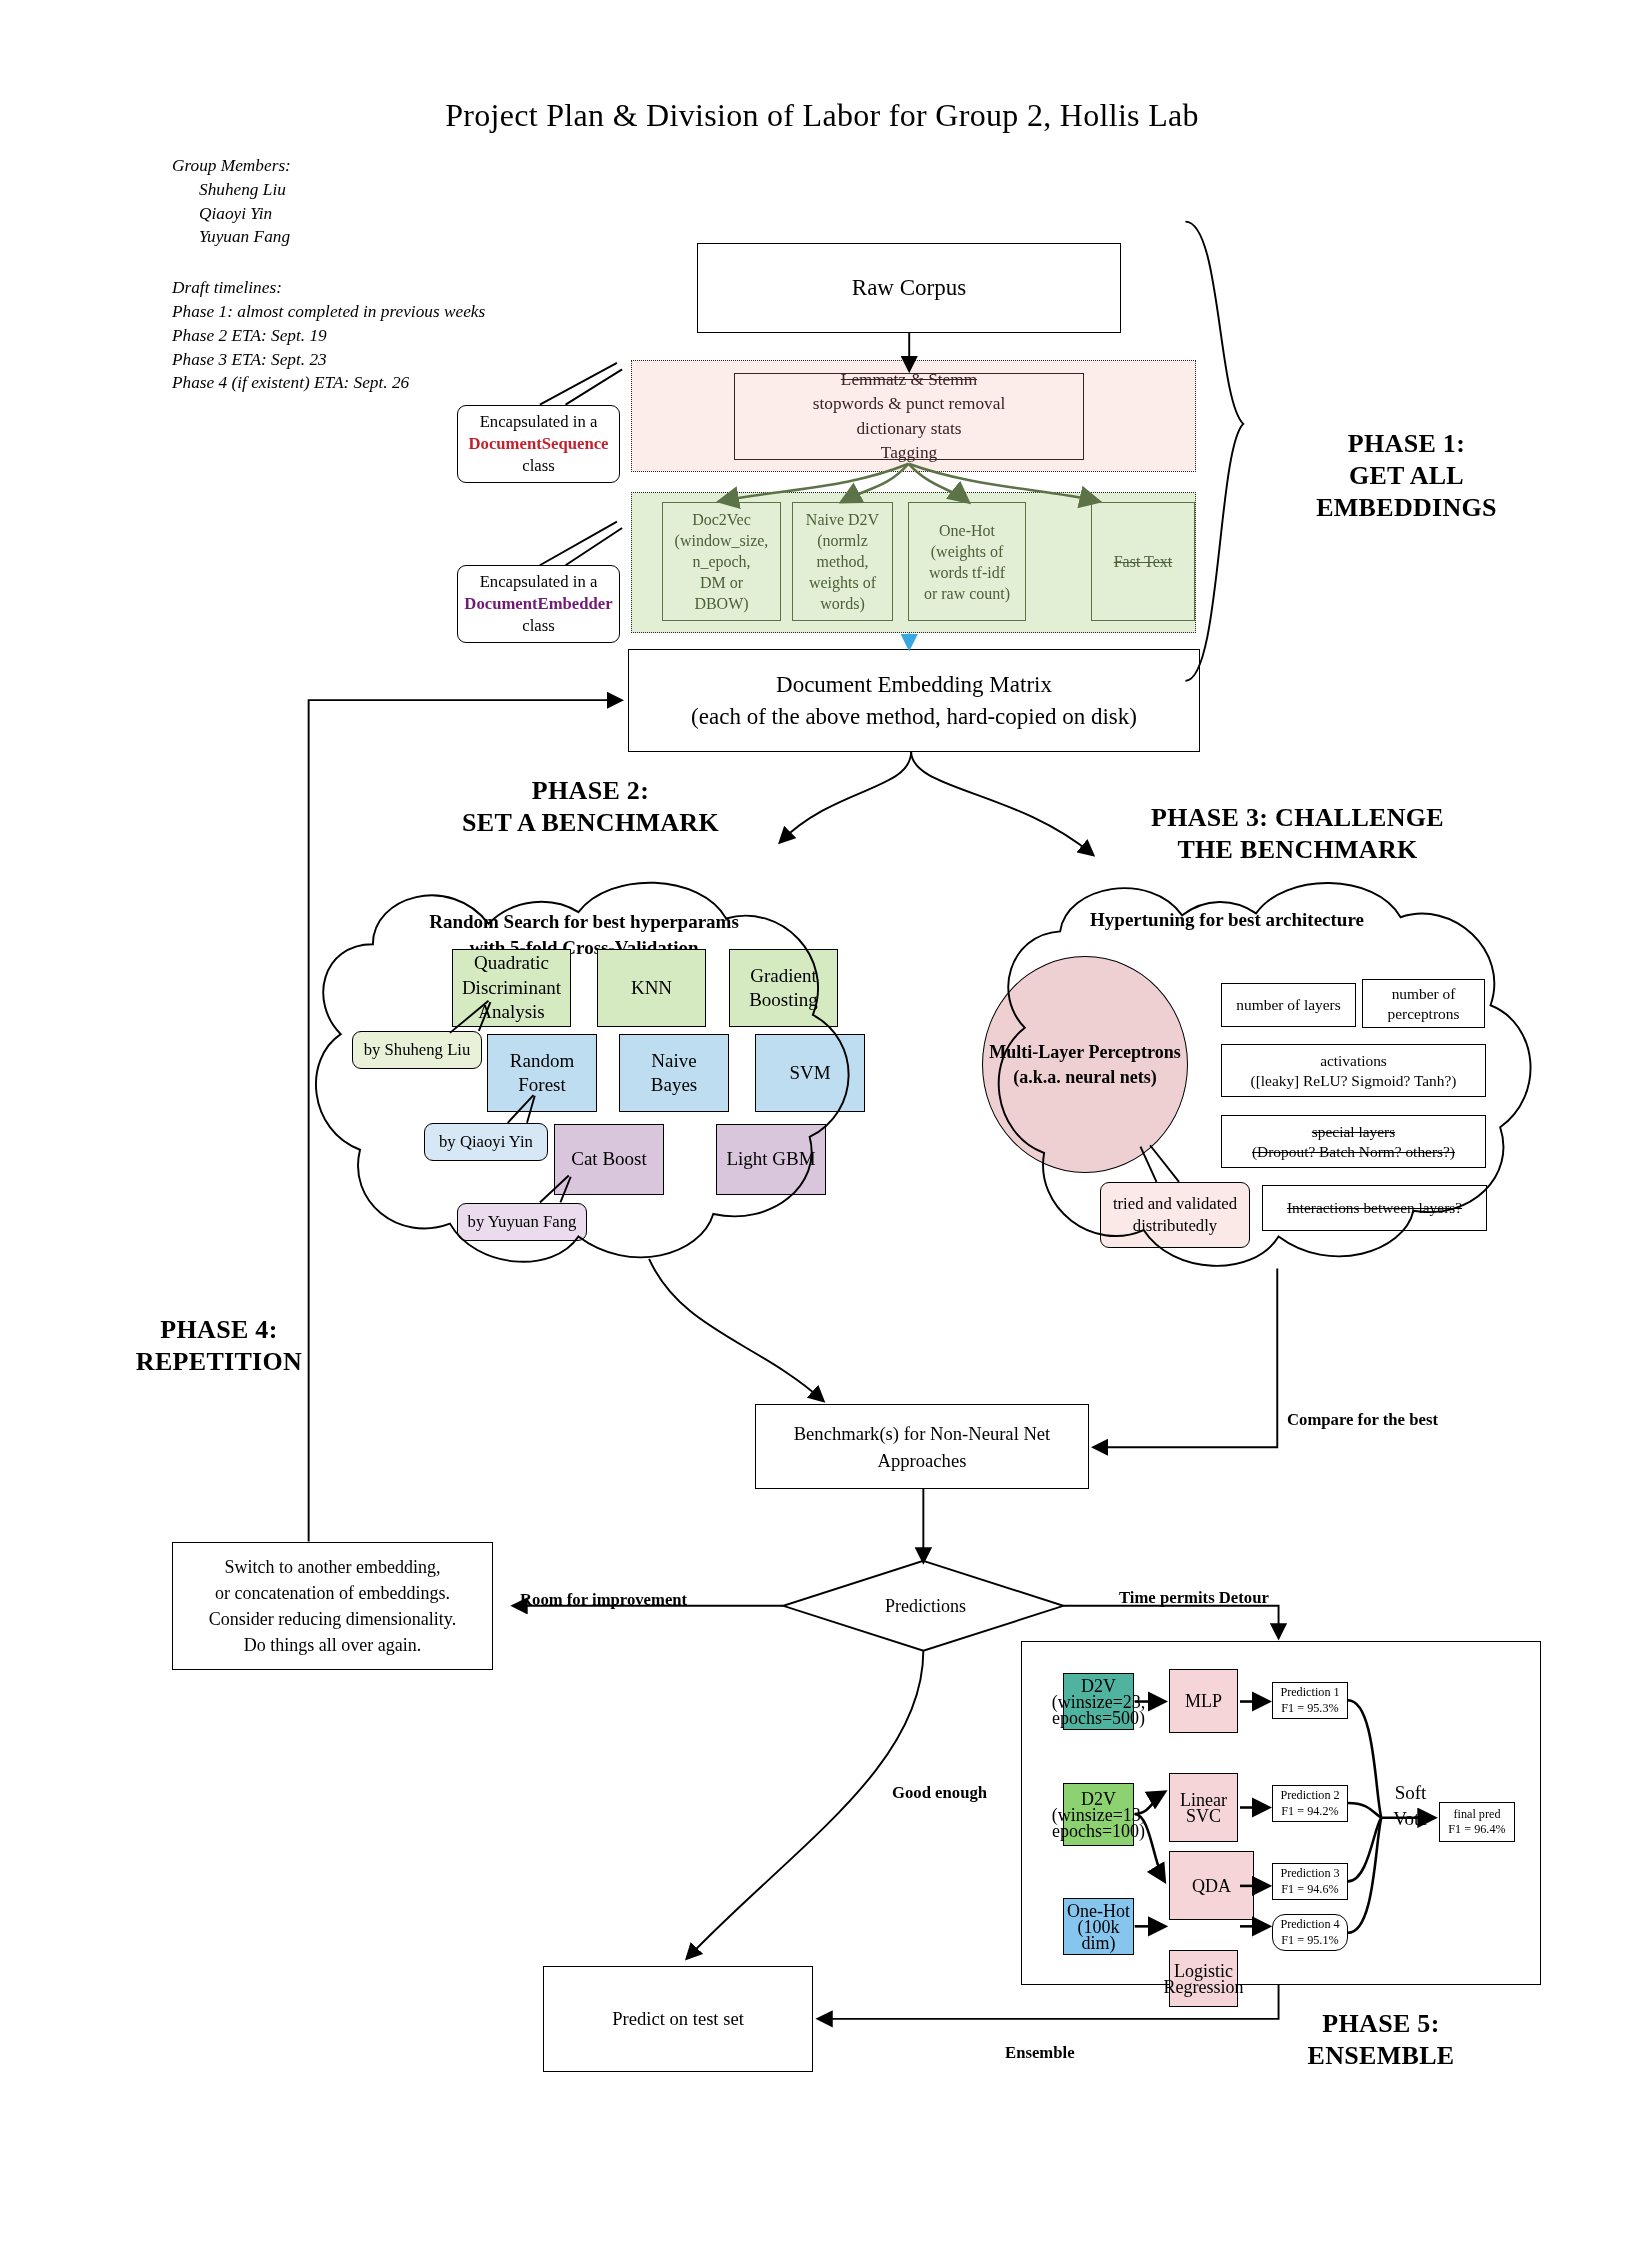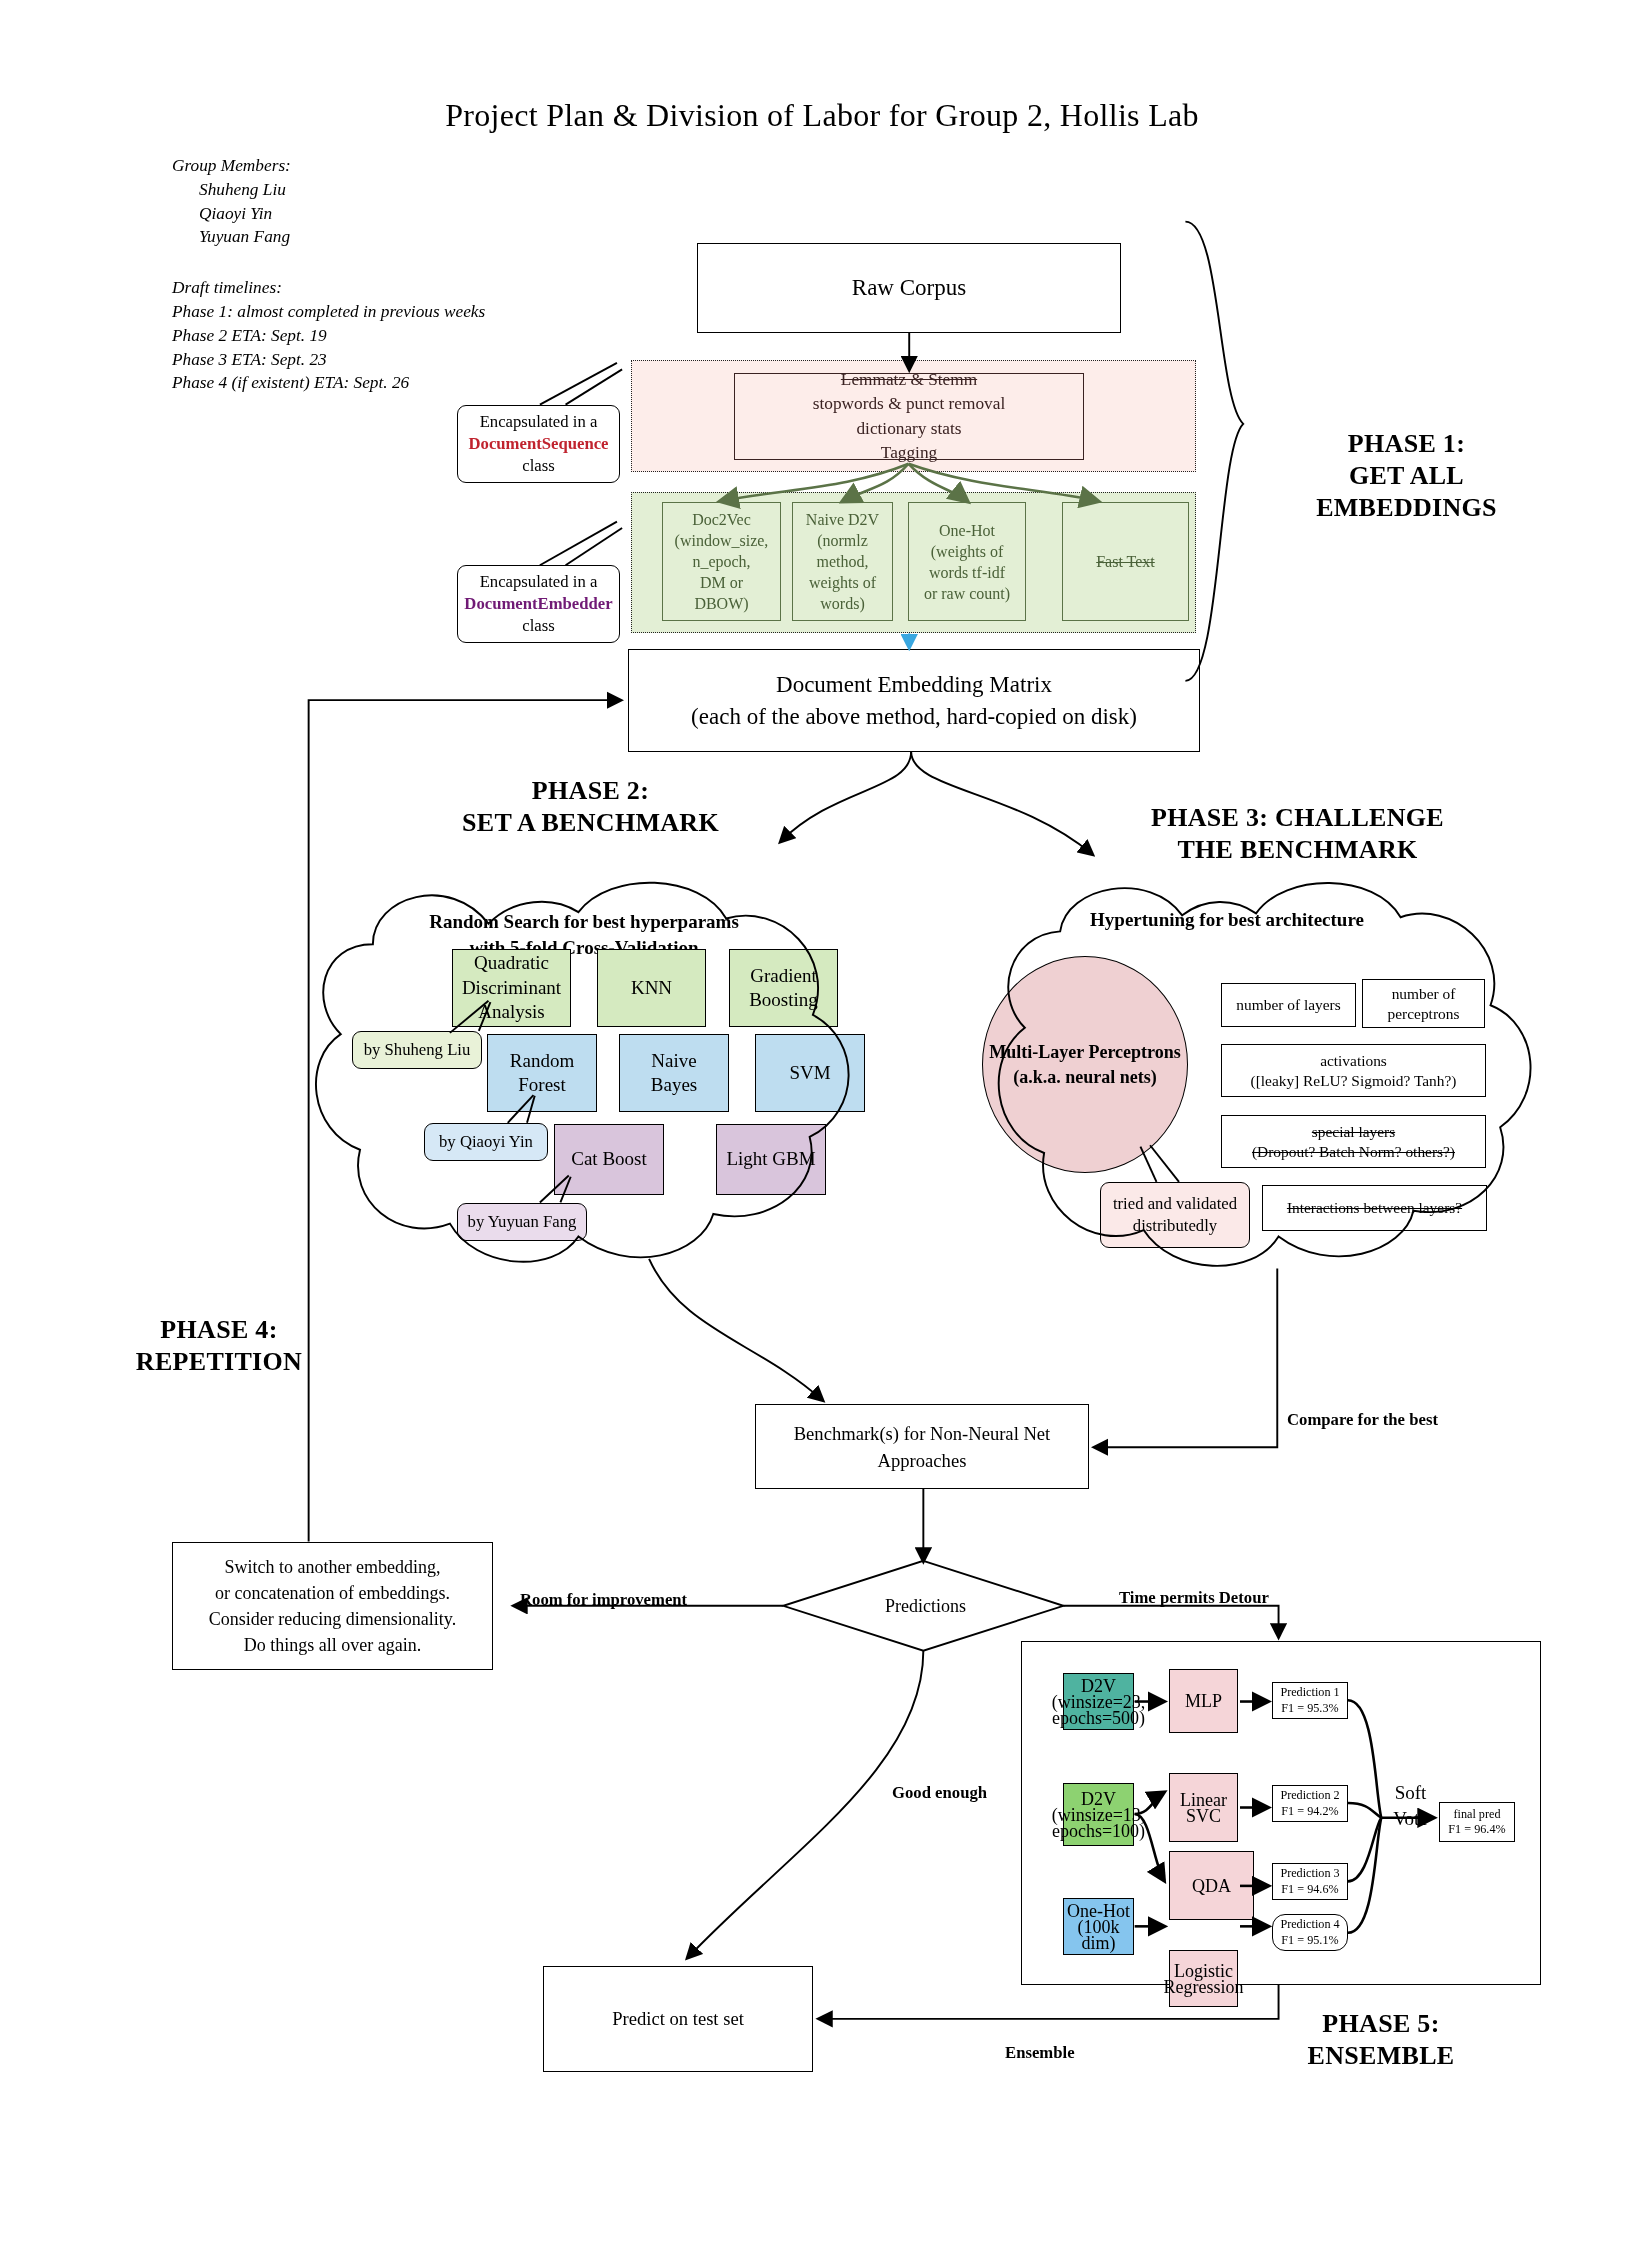--- a/index.html
+++ b/index.html
@@ -94,21 +94,21 @@
 method,
 weights of
 words)</div>
   </div>
   <div class="abs greenbox ctr col" style="left:908px;top:502px;width:118px;height:119px;white-space:pre-line;">
     <div>One-Hot</div>
     <div>(weights of
 words tf-idf
 or raw count)</div>
   </div>
-  <div class="abs greenbox ctr" style="left:1062px;top:502px;width:127px;height:119px;align-items:center;">
+  <div class="abs greenbox ctr" style="left:1091px;top:502px;width:104px;height:119px;align-items:center;">
     <div class="strike">Fast Text</div>
   </div>
 
   <div class="abs box ctr col" style="left:628px;top:649px;width:572px;height:103px;font-size:23px;line-height:32px;white-space:pre-line;">Document Embedding Matrix
 (each of the above method, hard-copied on disk)</div>
 
   <div class="callout co-white ctr col" style="left:457px;top:405px;width:161px;height:76px;">
     <div>Encapsulated in a</div>
     <div class="cname-red">DocumentSequence</div>
     <div>class</div>

